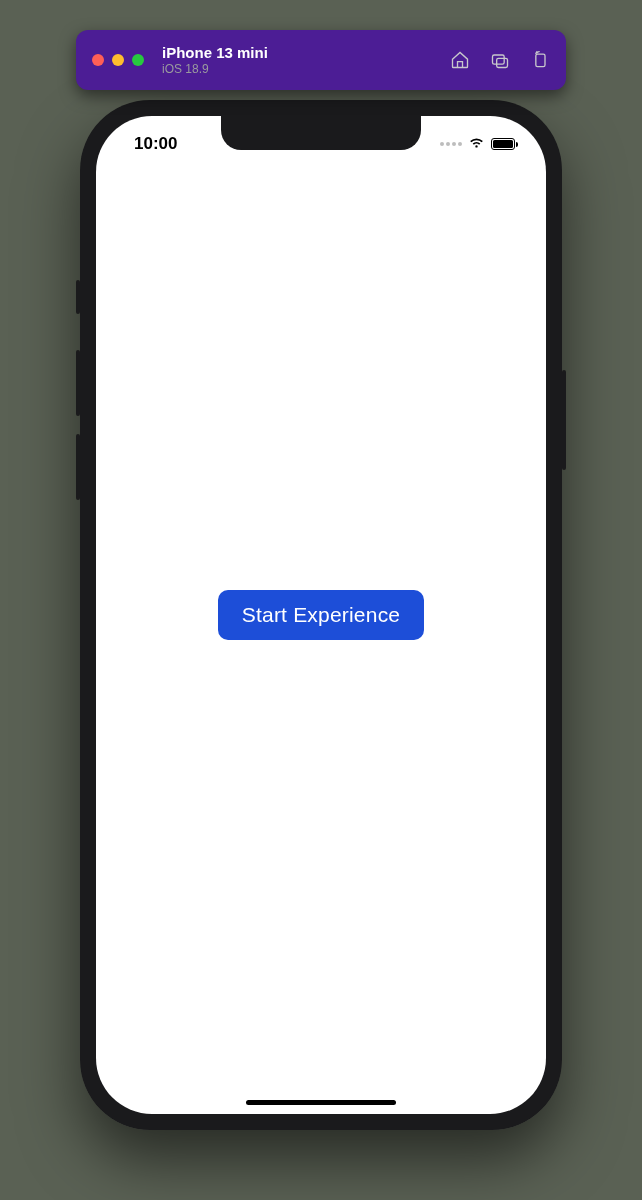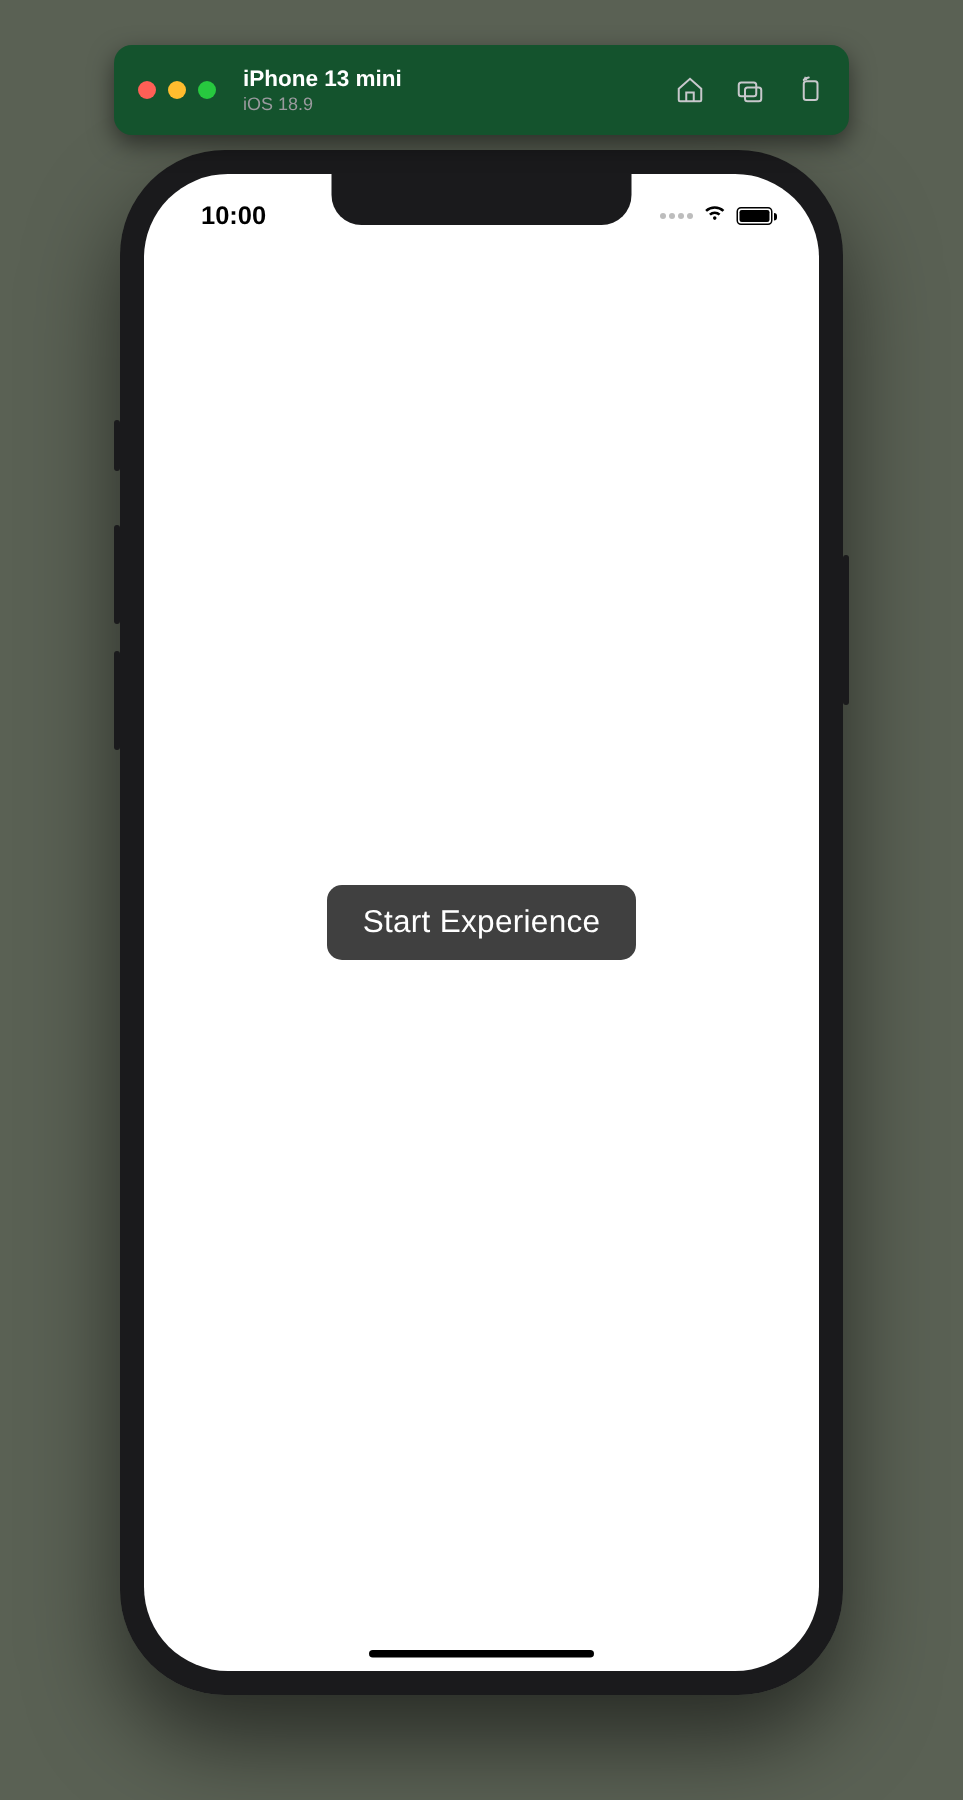--- a/index.html
+++ b/index.html
@@ -12,21 +12,21 @@
       overflow: hidden;
     }
 
     
     .toolbar {
       position: absolute;
       top: 30px;
       left: 76px;
       width: 490px;
       height: 60px;
-      background: #14532d;
+      background: #4c1d95;
       border-radius: 12px;
       display: flex;
       align-items: center;
       padding: 2px 16px;
       z-index: 10;
       box-shadow: 0 6px 16px rgba(0,0,0,0.5);
     }
     .traffic-lights {
       display: flex;
       gap: 8px;
@@ -121,21 +121,21 @@
 
     
     .app-content {
       position: absolute;
       inset: 0;
       display: flex;
       align-items: center;
       justify-content: center;
     }
     .start-button {
-      background: #404040;
+      background: #1d4ed8;
       color: #fff;
       border: none;
       border-radius: 10px;
       padding: 13px 24px;
       font-size: 21px;
       font-weight: 400;
       cursor: pointer;
       font-family: inherit;
       letter-spacing: 0.2px;
     }

